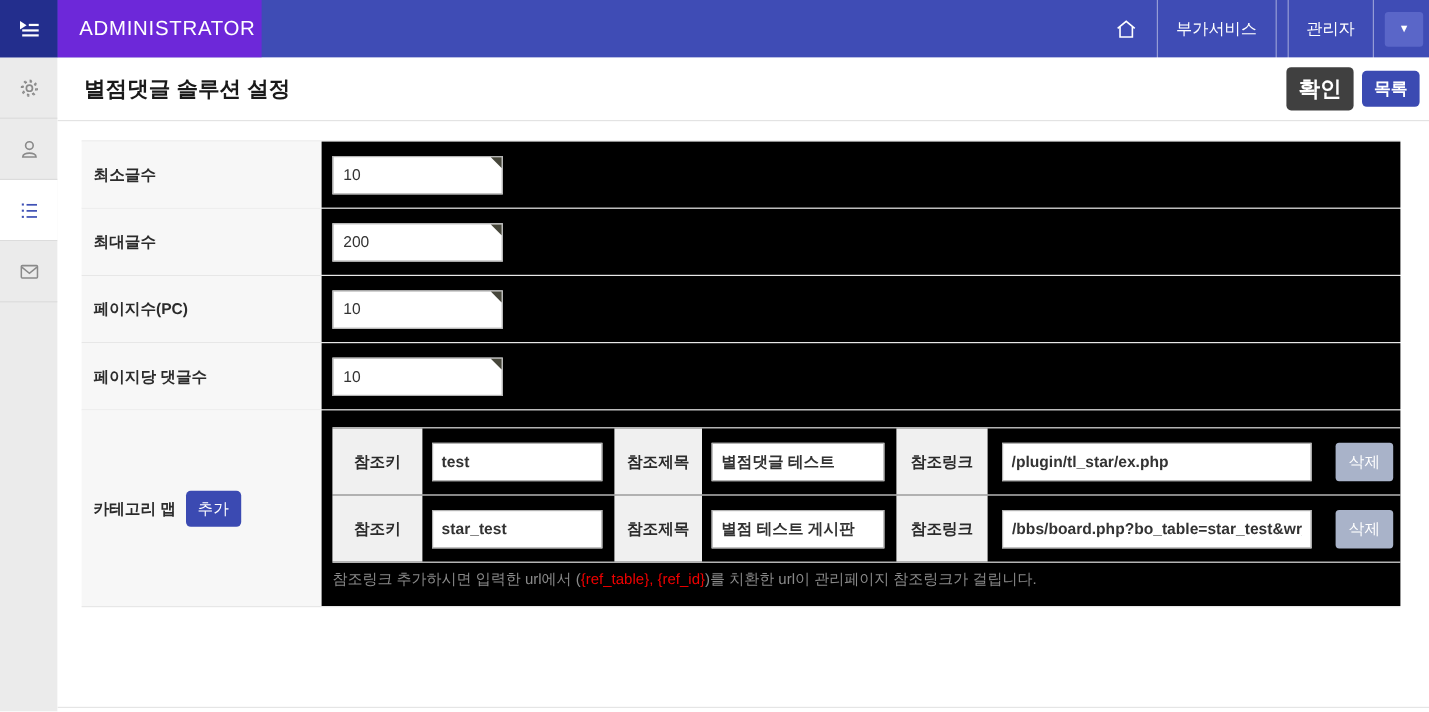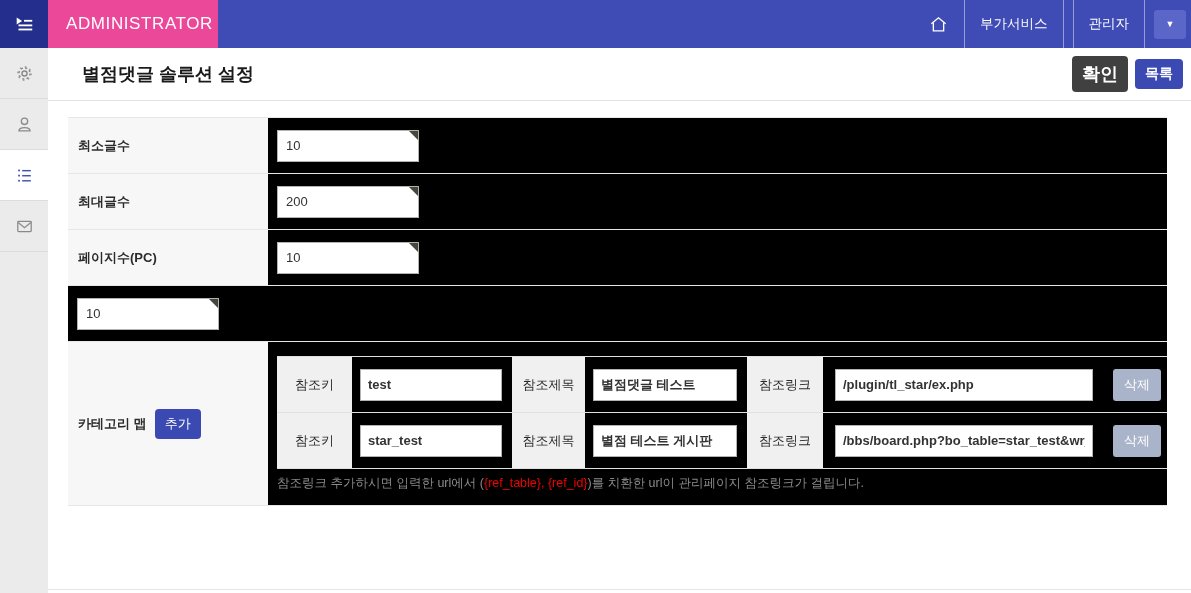--- a/index.html
+++ b/index.html
@@ -1,21 +1,21 @@
 <!DOCTYPE html>
 <html><head>
 <meta charset="utf-8">
 <style>
   * { margin:0; padding:0; box-sizing:border-box; }
   html,body { width:1191px; height:593px; font-family:"Liberation Sans", sans-serif; background:#fff; overflow:hidden; }
 
   
   .topbar { display:flex; align-items:stretch; height:48px; background:#3f4cb5; color:#fff; }
   .tb-toggle { width:48px; background:#232e8d; display:flex; align-items:center; justify-content:center; cursor:pointer; }
-  .tb-brand { width:170px; background:#ec4899; display:flex; align-items:center; padding-left:18px;
+  .tb-brand { width:170px; background:#6d28d9; display:flex; align-items:center; padding-left:18px;
               font-size:17px; font-weight:500; letter-spacing:0.6px; }
   .tb-spacer { flex:1; }
   .tb-right { display:flex; align-items:center; padding-right:5px; }
   .tb-home { display:flex; align-items:center; justify-content:center; width:34px; height:34px; cursor:pointer; }
   .tb-btn { border:1px solid rgba(255,255,255,0.45); border-radius:3px; color:#fff; background:transparent;
             font-size:13.5px; padding:20px 15px; margin-left:9px; cursor:pointer; font-family:inherit; }
   .tb-caret { width:32px; height:29px; margin-left:9px; background:#5a66c8; border:none; border-radius:3px;
               color:#fff; font-size:9px; cursor:pointer; }
 
   
@@ -23,21 +23,21 @@
 
   
   .sidebar { width:48px; background:#ebebeb; display:flex; flex-direction:column; }
   .sb-item { height:51px; display:flex; align-items:center; justify-content:center;
              border-bottom:1px solid #dcdcdc; cursor:pointer; color:#8a8a8a; }
   .sb-item.active { background:#fff; color:#3f51b5; }
   .sb-fill { flex:1; }
 
   
   .main { flex:1; display:flex; flex-direction:column; background:#fff; position:relative; }
-  .titlebar { height:53px; display:flex; align-items:center; border-bottom:1px solid #e3e3e3; padding:0 8px 0 34px; }
+  .titlebar { height:53px; display:flex; align-items:center; border-bottom:1px solid #e3e3e3; padding:0 8px 0 22px; }
   .page-title { font-size:18px; font-weight:700; color:#1a1a1a; flex:1; }
   .btn-confirm { background:#404040; color:#fff; border:none; border-radius:4px; font-size:18px; font-weight:700;
                  padding:6px 10px; margin-right:7px; cursor:pointer; font-family:inherit; }
   .btn-list { background:#3b4ab2; color:#fff; border:none; border-radius:4px; font-size:14px; font-weight:700;
               padding:6px 10px; cursor:pointer; font-family:inherit; }
 
   
   .form-wrap { margin:16px 24px 0 20px; border-top:1px solid #e7e7e7; }
   .form-row { display:flex; min-height:56px; border-bottom:1px solid #e7e7e7; }
   .row-label { width:200px; background:#f7f7f7; display:flex; align-items:center; padding-left:10px;
@@ -49,21 +49,21 @@
                     color:#333; font-family:inherit; outline:none; }
   .tl-input .corner { position:absolute; top:1px; right:1px; width:0; height:0;
                       border-top:9px solid #46463a; border-left:9px solid transparent; pointer-events:none; }
 
   
   .row-cat { min-height:164px; }
   .row-cat .row-content { display:block; padding:14px 0 0 9px; }
   .cat-row { display:flex; align-items:center; height:56px; border-bottom:1px solid #e0e0e0; }
   .cat-table { border-top:1px solid #e0e0e0; }
   .cat-cell { align-self:stretch; background:#f0f0f0; display:flex; align-items:center; justify-content:center;
-              font-size:13px; font-weight:400; color:#2b2b2b; }
+              font-size:13px; font-weight:700; color:#2b2b2b; }
   .cc-key { width:75px; margin-right:8px; }
   .cc-title { width:73px; margin:0 8px 0 10px; }
   .cc-link { width:76px; margin:0 12px 0 10px; }
   .cat-input { height:32px; border:1px solid #b3b3b3; padding:0 7px; font-size:13px; color:#333;
                font-family:inherit; outline:none;font-weight:bold; }
   .ci-key { width:142px; }
   .ci-title { width:144px; }
   .ci-link { width:258px; }
   .btn-del { background:#a9b3c9; color:#fff; border:none; border-radius:3px; font-size:13px;
              padding:7px 11px; margin-left:20px; cursor:pointer; font-family:inherit; }
@@ -184,20 +184,21 @@
         <div class="row-content">
           <span class="tl-input">
             <input type="text" value="10" style="">
             <span class="corner"></span>
           </span>
         </div>
       </div>
 
 
       <div class="form-row">
+        <div class="row-label">페이지당 댓글수</div>
         <div class="row-content">
           <span class="tl-input">
             <input type="text" value="10" style="">
             <span class="corner"></span>
           </span>
         </div>
       </div>
 
       <div class="form-row row-cat">
         <div class="row-label">

